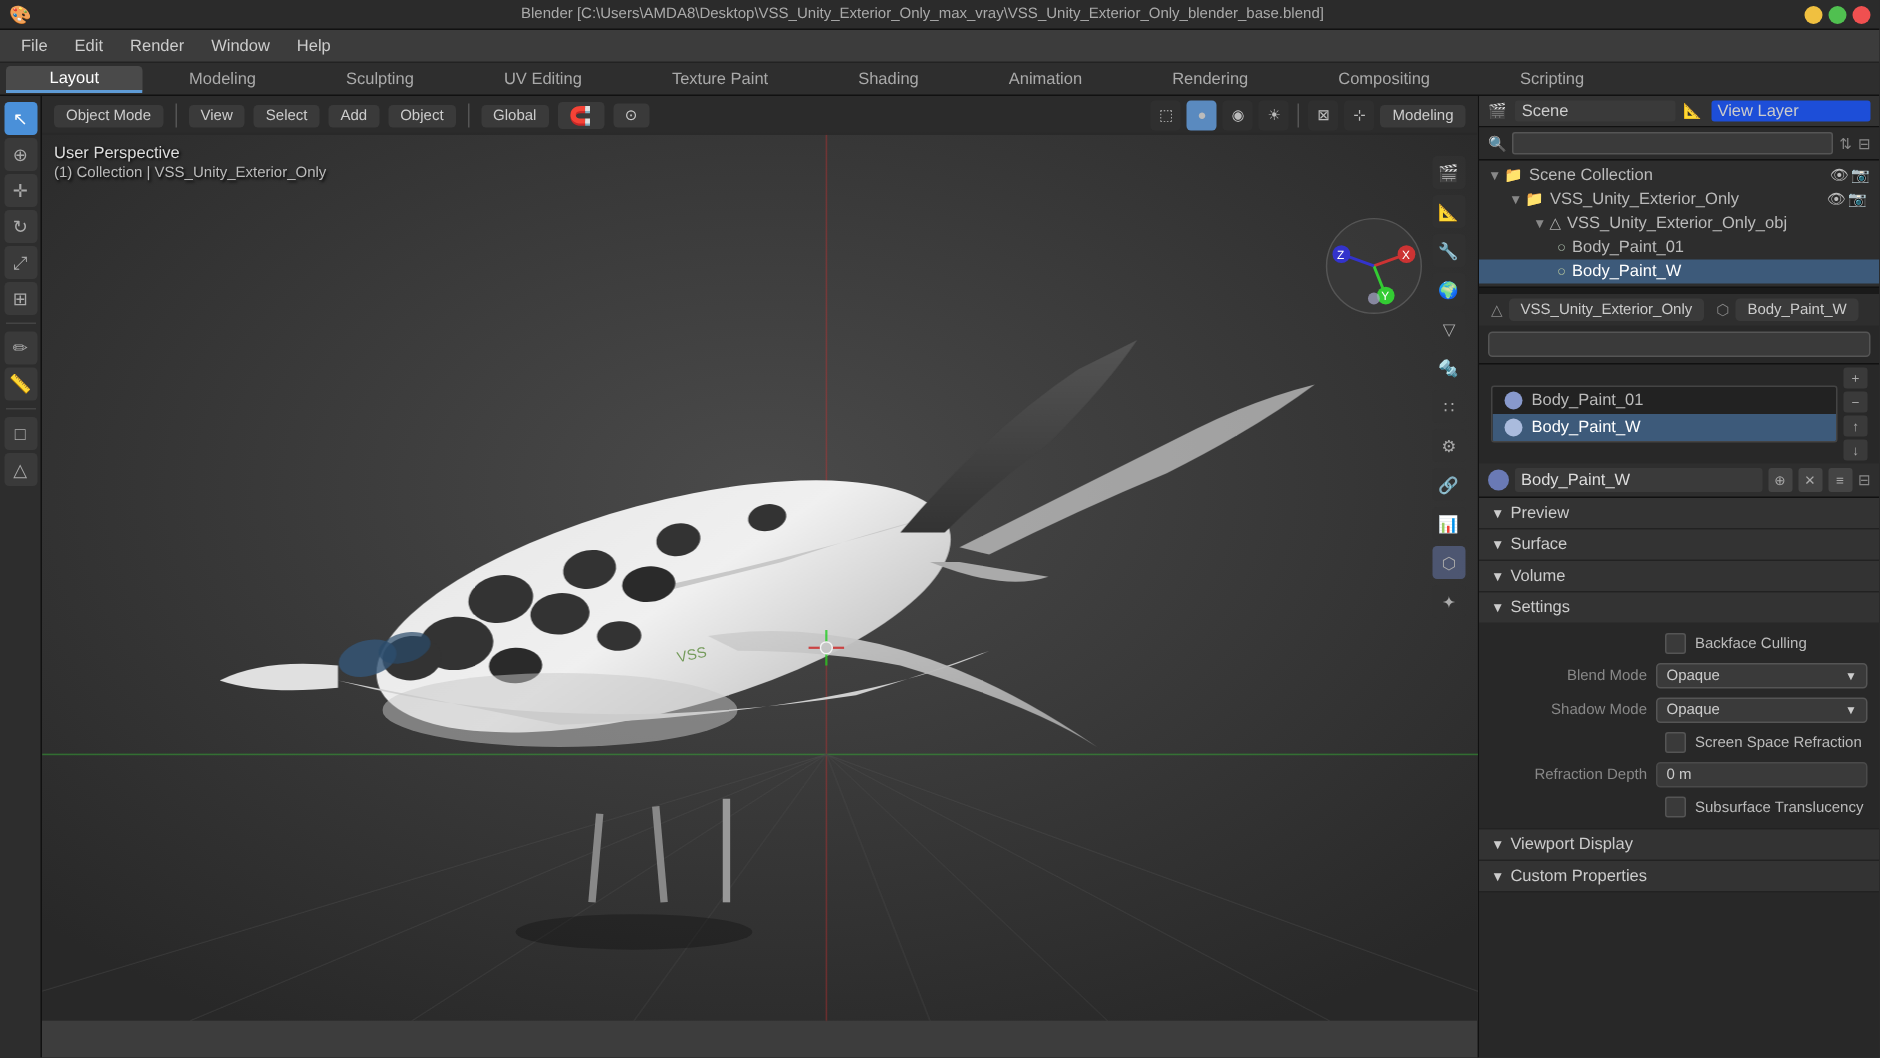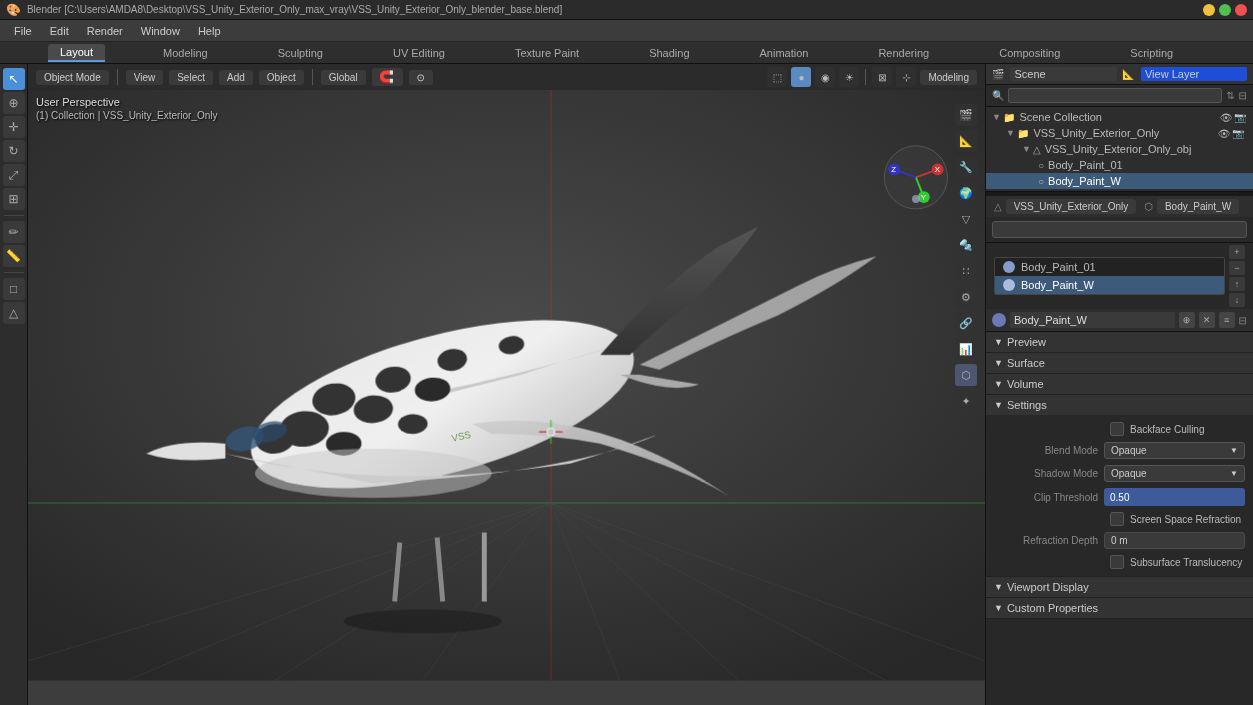--- a/index.html
+++ b/index.html
@@ -19,20 +19,21 @@
       background: #2b2b2b;
       display: flex;
       align-items: center;
       padding: 0 6px;
       border-bottom: 1px solid #111;
       font-size: 10px;
       color: #aaa;
     }
     #title-bar .title-text {
       flex: 1;
+      text-align: center;
       font-size: 10px;
     }
     #title-bar .win-controls {
       display: flex;
       gap: 4px;
     }
     #title-bar .win-btn {
       width: 12px; height: 12px;
       border-radius: 50%;
       display: inline-block;
@@ -62,27 +63,26 @@
     
     #workspace-tabs {
       height: 22px;
       background: #2e2e2e;
       display: flex;
       align-items: center;
       padding: 0 4px;
       border-bottom: 1px solid #111;
     }
     .ws-tab {
-      padding: 2px 12px;
+      padding: 2px 29px;
       font-size: 11px;
       color: #aaa;
       cursor: pointer;
       border-radius: 3px 3px 0 0;
       margin-right: 2px;
-      margin-left: 44px;
     }
 
     
     #main-layout {
       display: flex;
       height: calc(705px - 20px - 22px - 22px);
       flex-direction: row;
     }
 
     
@@ -766,26 +766,20 @@
           </div>
 
           <div class="mp-row">
             <div class="mp-label">Shadow Mode</div>
             <div class="mp-dropdown">
               <span>Opaque</span>
               <span style="font-size:8px;">▼</span>
             </div>
           </div>
 
-          <div class="mp-row">
-            <div class="mp-label">Clip Threshold</div>
-            <div class="clip-bar-container">
-              <span>0.50</span>
-            </div>
-          </div>
 
           <div class="mp-full-row">
             <div class="mp-label"></div>
             <div class="mp-checkbox"></div>
             <span style="font-size:10px;color:#bbb;">Screen Space Refraction</span>
           </div>
 
           <div class="mp-row">
             <div class="mp-label">Refraction Depth</div>
             <div class="mp-value">0 m</div>

